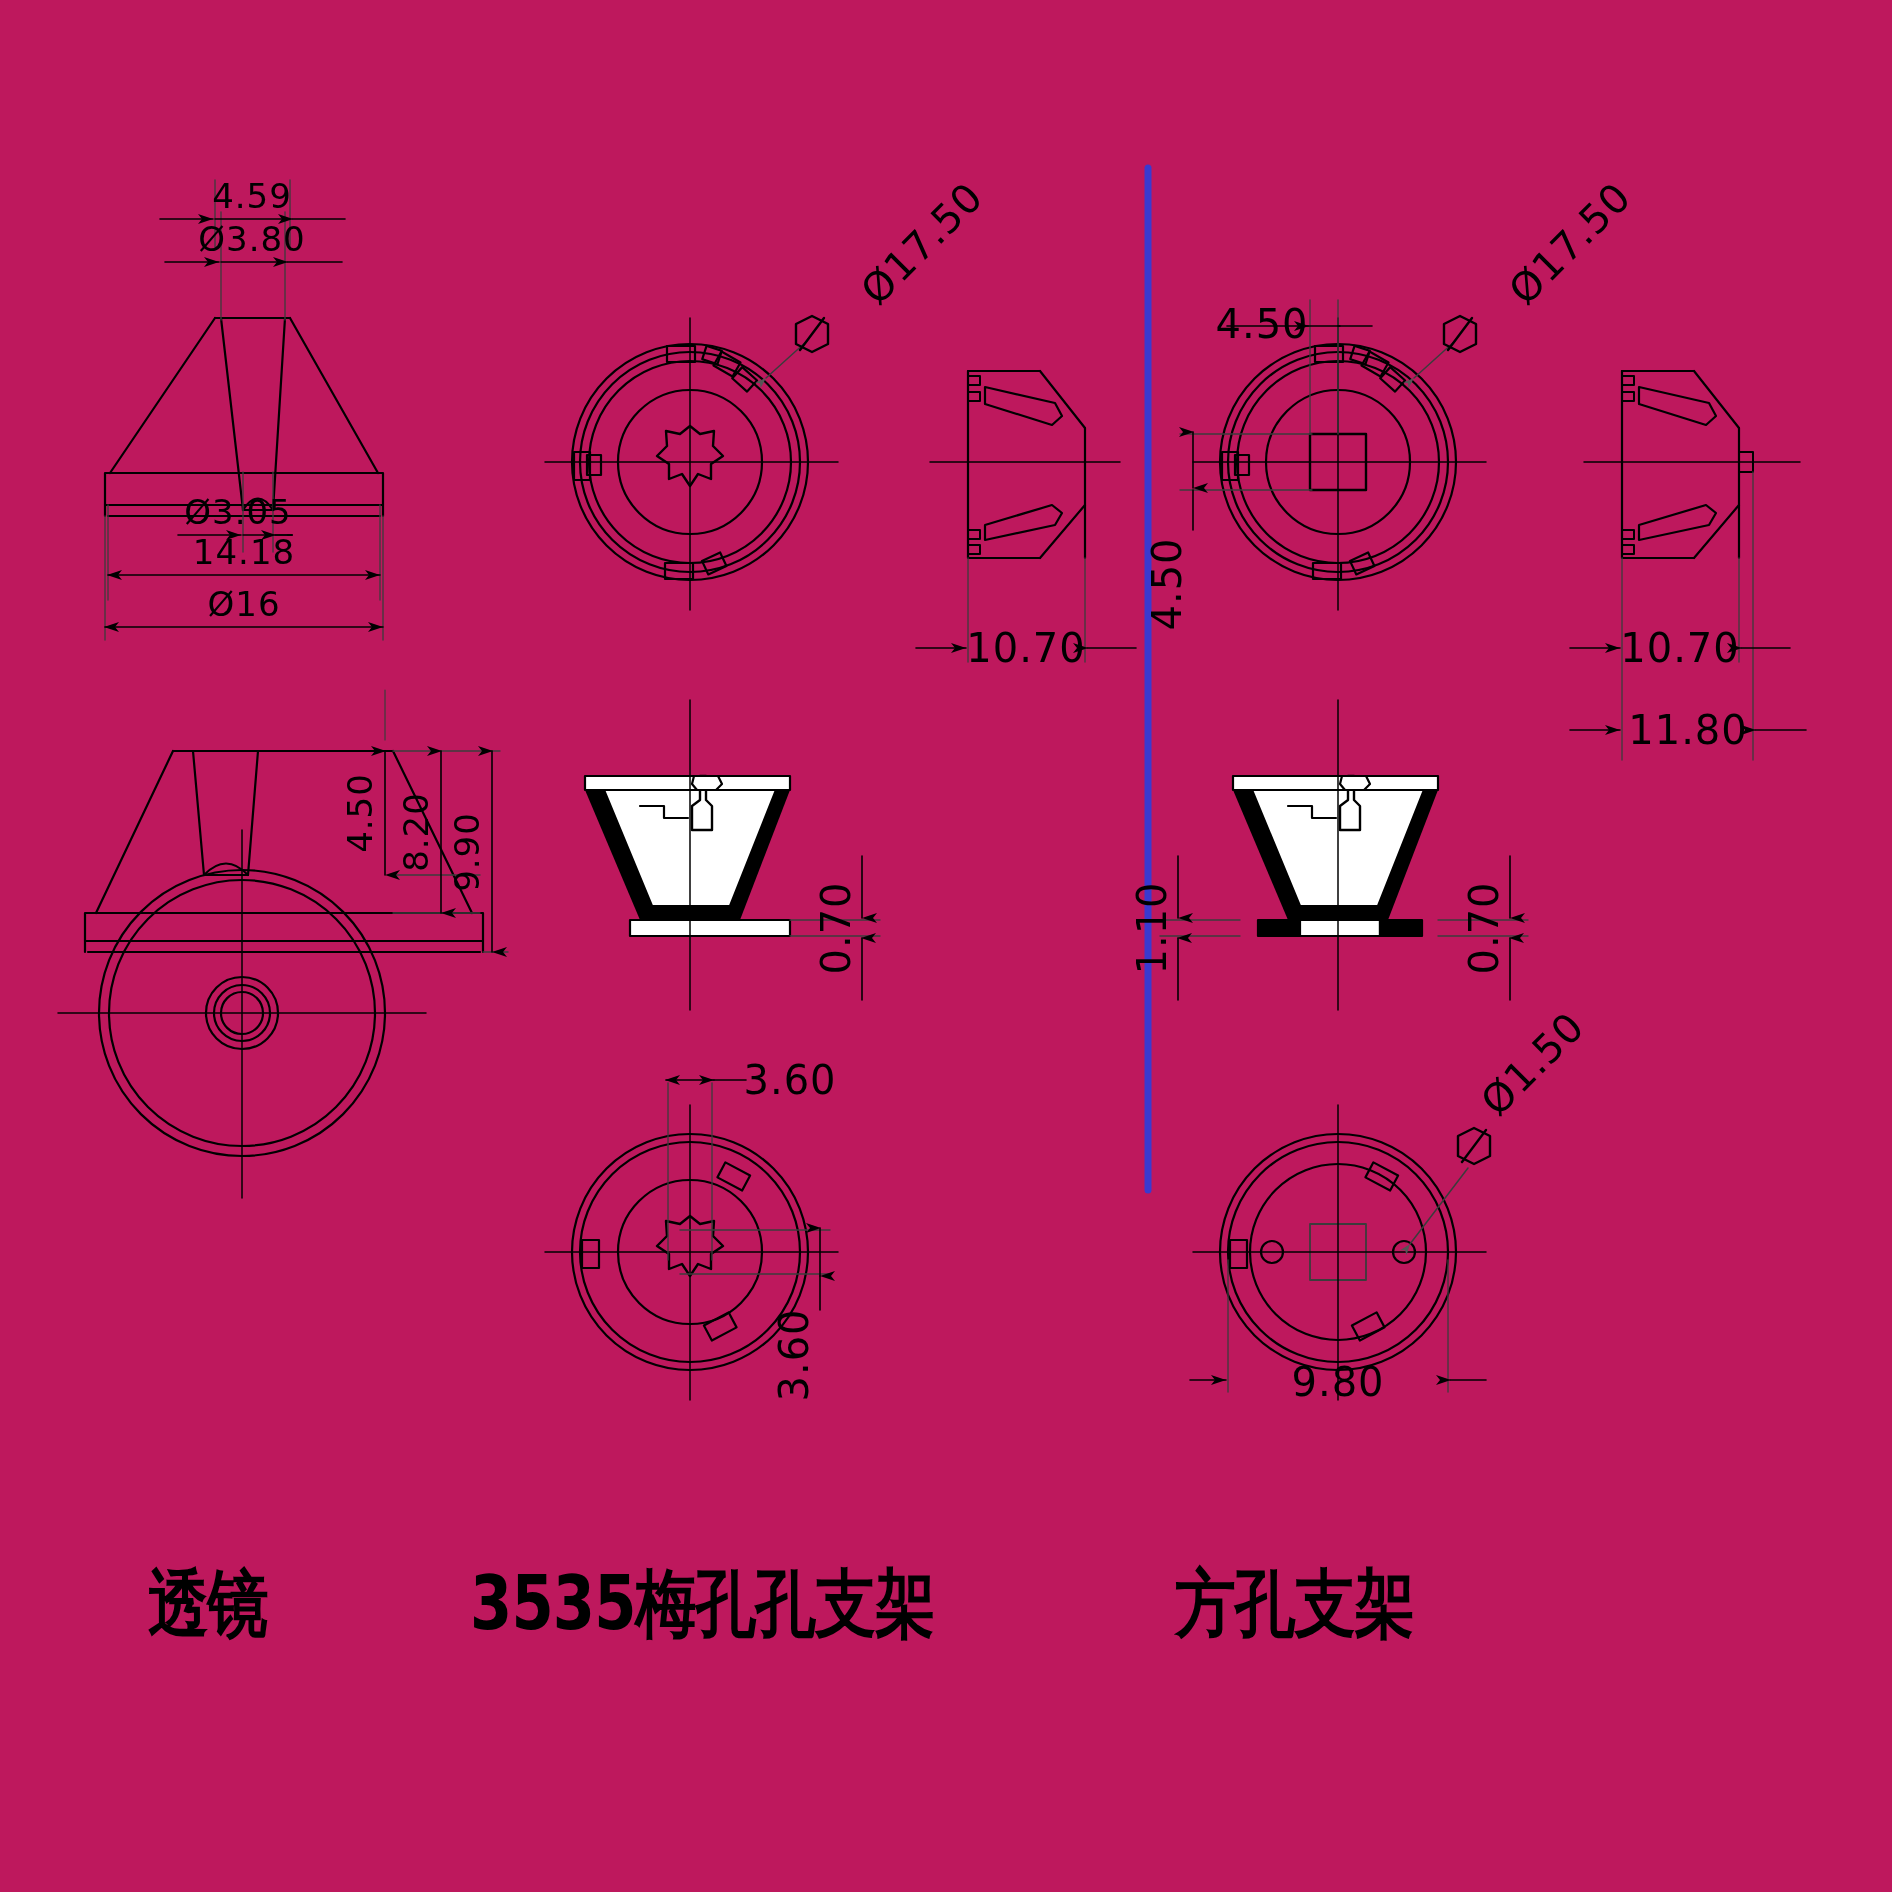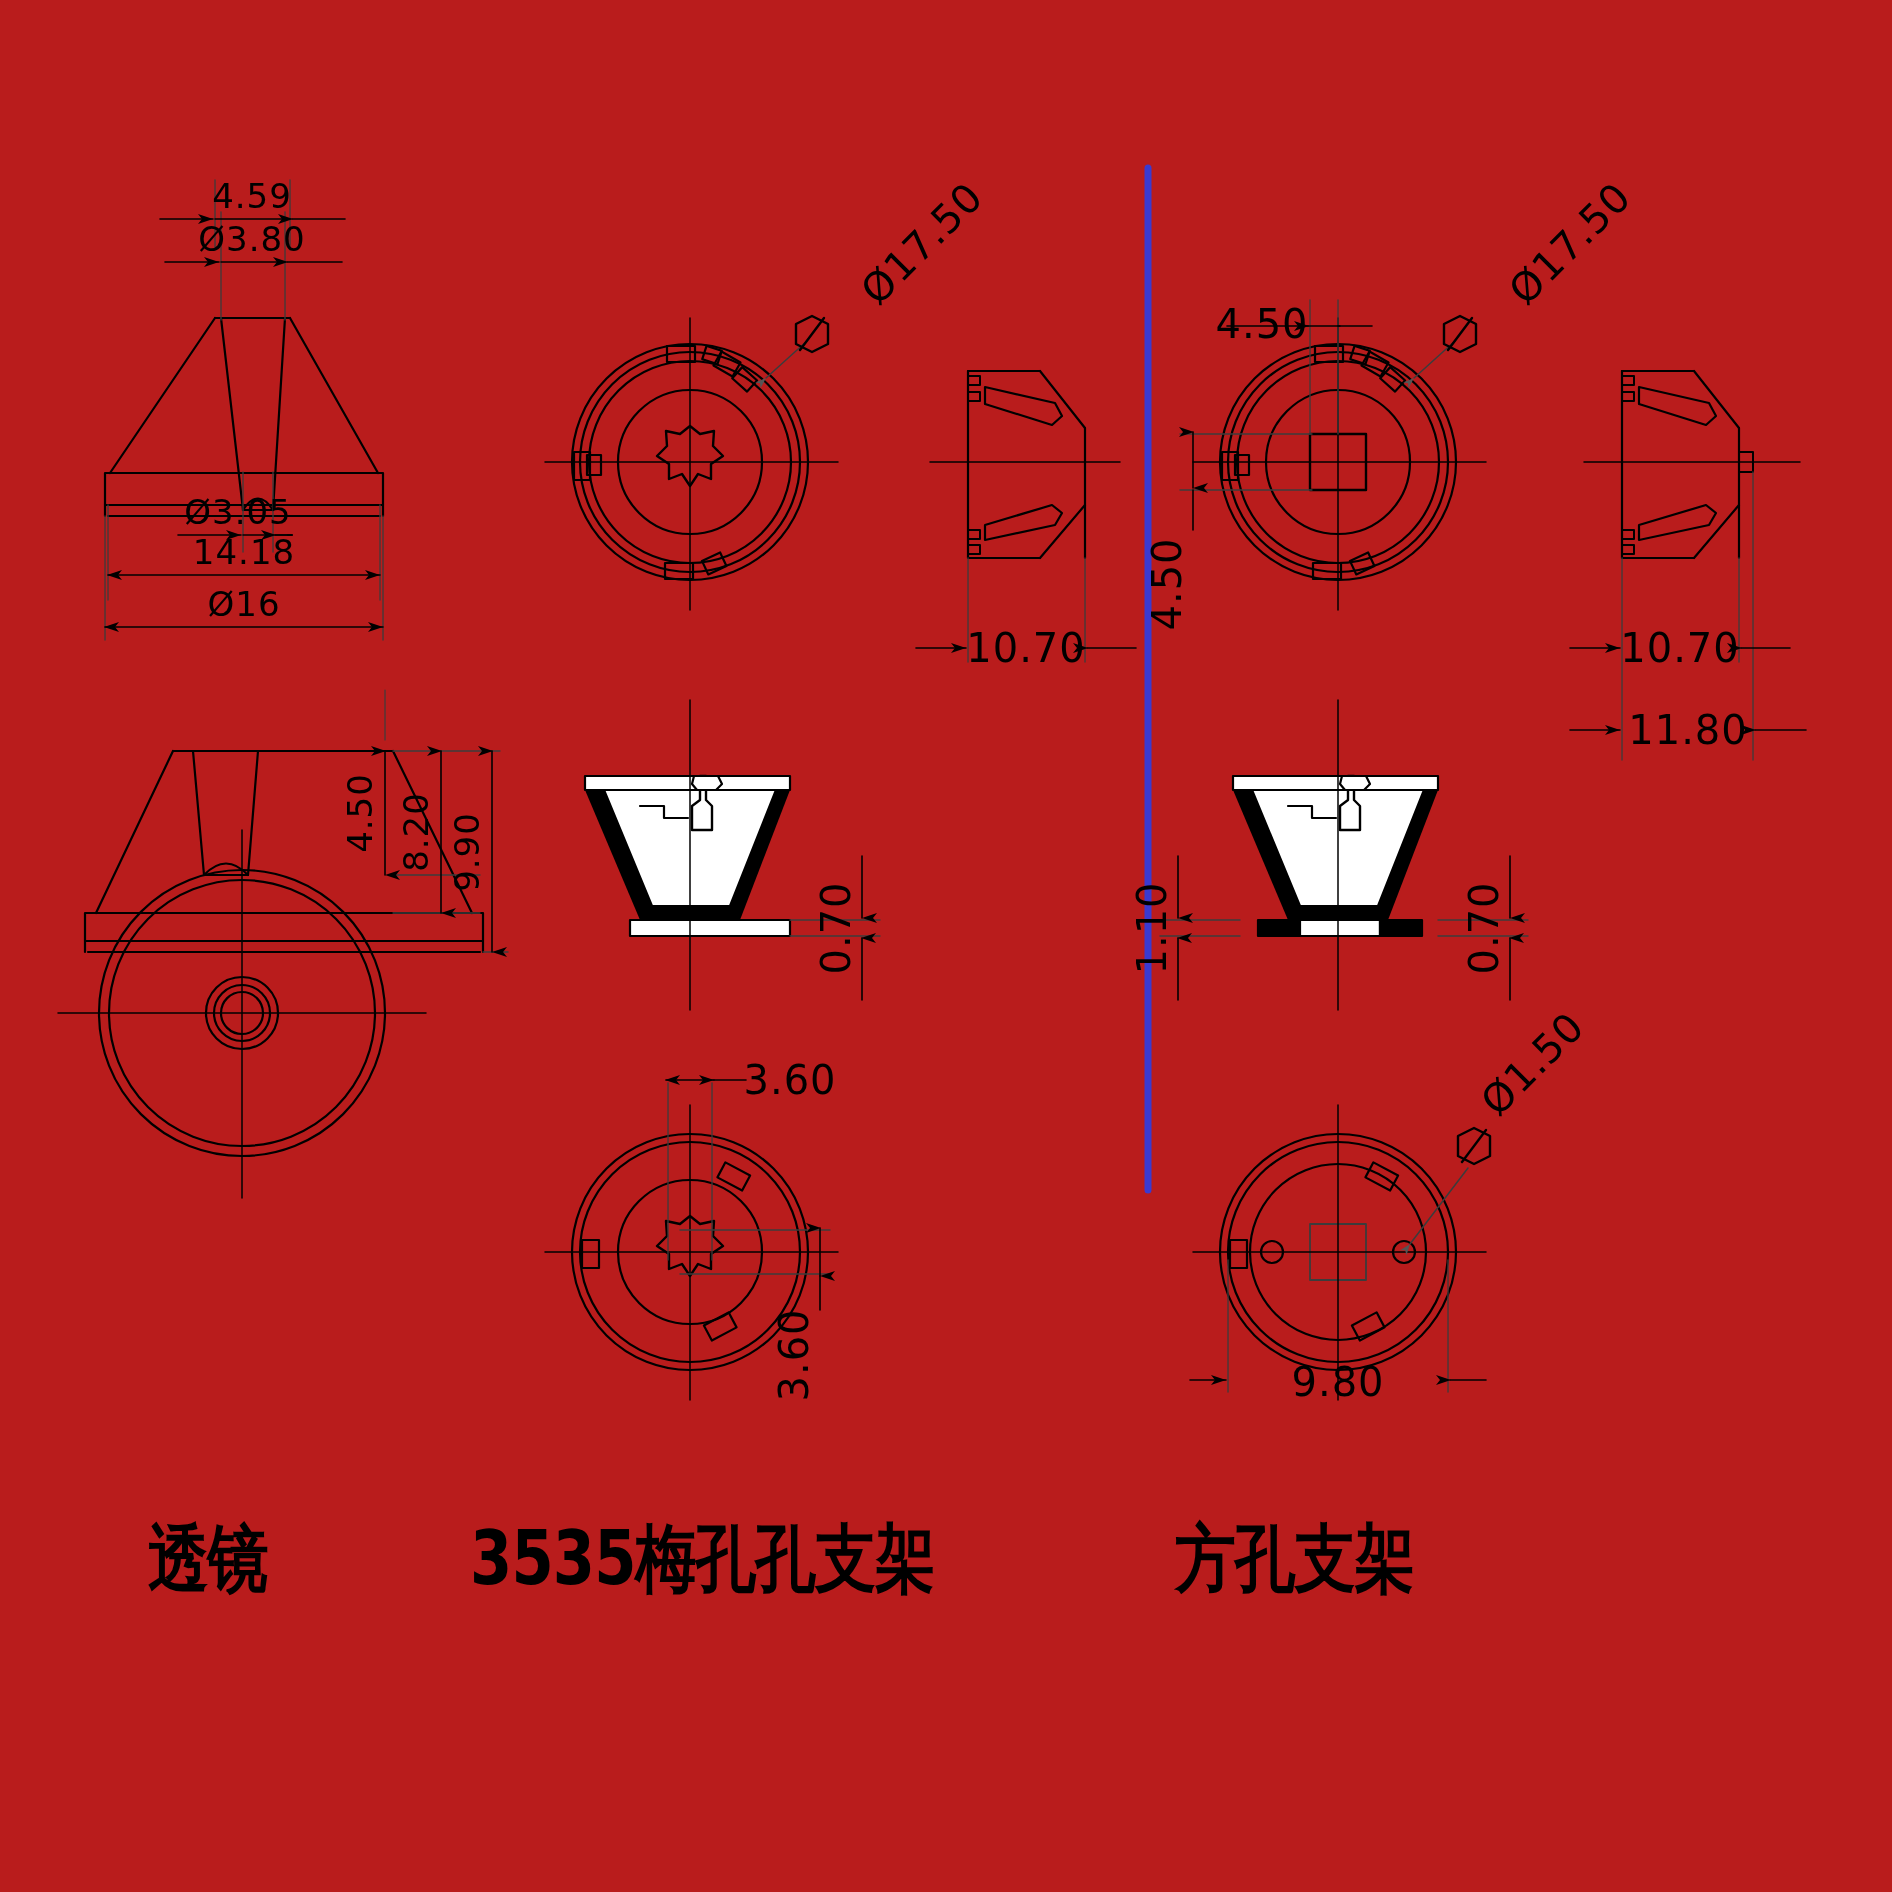--- a/index.html
+++ b/index.html
@@ -1,19 +1,19 @@
 <!DOCTYPE html>
 <html><head>
 <meta charset="utf-8">
 <style>
   html,body{margin:0;padding:0;background:#ffffff;}
   body{width:1892px;height:1892px;font-family:"DejaVu Sans",sans-serif;overflow:hidden;}
-  #sheet{position:relative;width:1892px;height:1892px;background:#b91c1c;}
+  #sheet{position:relative;width:1892px;height:1892px;background:#be185d;}
   svg.dwg{position:absolute;top:0;left:0;width:1892px;height:1892px;}
-  .caption-row{position:absolute;left:0;top:1510px;width:1748px;height:130px;}
+  .caption-row{position:absolute;left:0;top:1555px;width:1748px;height:130px;}
   .caption{
     position:absolute;font-family:"DejaVu Sans",sans-serif;
     font-weight:bold;color:#000;white-space:nowrap;
     font-size:74px;letter-spacing:-1px;
     transform:scaleX(0.82);transform-origin:left center;
   }
   .cap-lens{left:148px;top:0;}
   .cap-plum{left:470px;top:0;}
   .cap-square{left:1175px;top:0;}
 </style>

